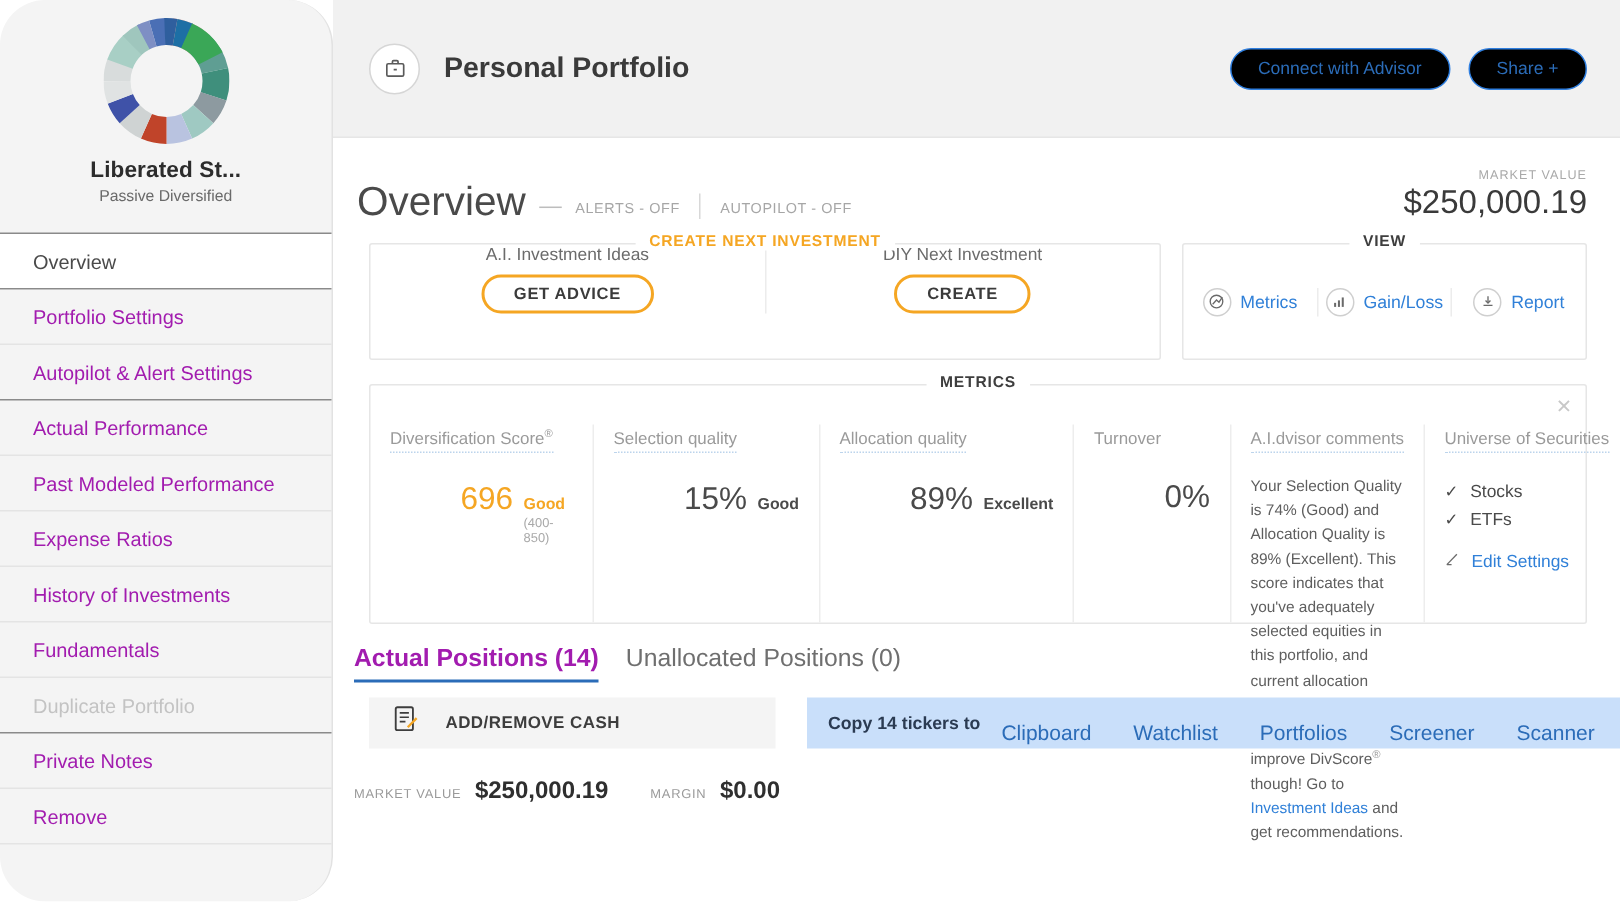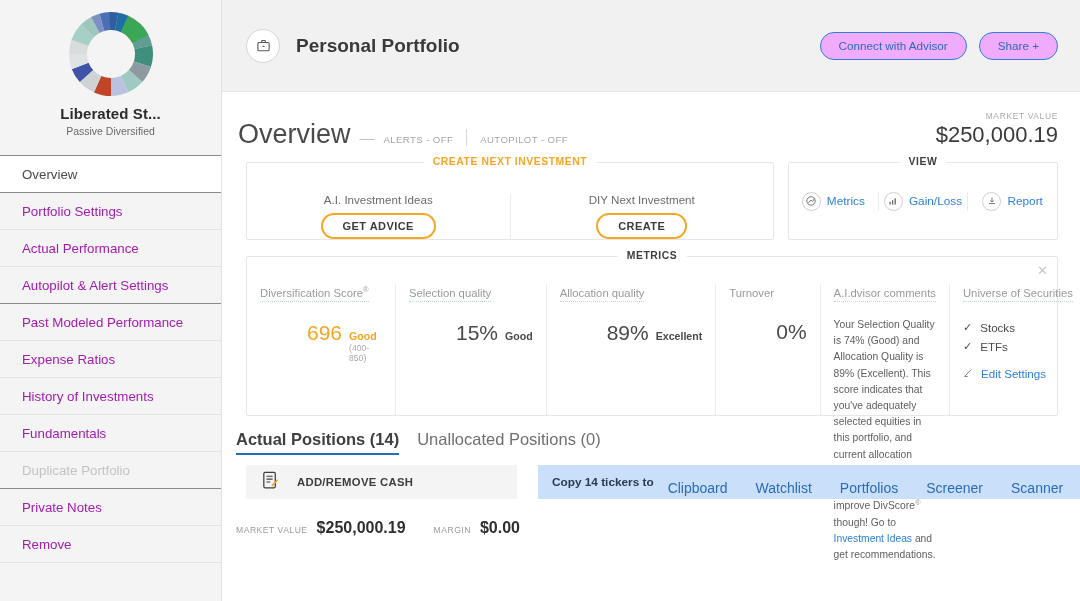--- a/index.html
+++ b/index.html
@@ -11,20 +11,21 @@
   }
   #app { display: flex; width: 1080px; height: 601px; }
 
   
   .sidebar {
     width: 222px; height: 601px;
     background: #f4f4f4;
     border-right: 1px solid #e2e2e2;
     display: flex; flex-direction: column;
     flex: 0 0 222px;
+    border-radius: 30px;
   }
   .brand { padding: 12px 0 6px; text-align: center; }
   .donut-wrap { display: flex; justify-content: center; }
   .brand-title {
     margin-top: 9px;
     font-size: 15px; font-weight: bold; color: #2c2c2c;
     letter-spacing: .1px;
   }
   .brand-sub {
     margin-top: 3px; font-size: 10.5px; color: #6a6a6a;
@@ -60,21 +61,21 @@
     width: 34px; height: 34px; border-radius: 50%;
     border: 1px solid #d6d6d6; background: #fff;
     display: flex; align-items: center; justify-content: center;
     flex: 0 0 34px;
   }
   .portfolio-title {
     margin-left: 16px; font-size: 19px; color: #3a3a3a; font-weight: 700;
   }
   .topbar-actions { margin-left: auto; display: flex; align-items: center; gap: 12px; }
   .pill {
-    border: 1px solid #2f7fe0; color: #2b6cb8; background: #f0abfc;
+    border: 1px solid #2f7fe0; color: #2b6cb8; background: #000000;
     border-radius: 20px; height: 28px; padding: 0 18px;
     display: flex; align-items: center; justify-content: center;
     font-size: 11.7px; cursor: pointer; white-space: nowrap;
   }
 
   .overview-row {
     display: flex; align-items: flex-end;
     padding: 22px 22px 0 238px;
     margin-left: -222px;
     height: 56px;
@@ -94,21 +95,21 @@
     border-radius: 2px;
   }
   .fpanel-legend {
     position: absolute; top: -7px; left: 50%; transform: translateX(-50%);
     background: #fff; padding: 0 9px;
     font-size: 10.4px; font-weight: bold; letter-spacing: .55px; white-space: nowrap;
   }
   .legend-orange { color: #f5a623; }
   .legend-dark { color: #3e3e3e; }
 
-  .panel-create { flex: 1 1 auto; height: 78px; display: flex; align-items: flex-end; }
+  .panel-create { flex: 1 1 auto; height: 78px; display: flex; align-items: flex-start; }
   .create-col {
     flex: 1; display: flex; flex-direction: column; align-items: center; justify-content: center;
     gap: 7px;
   }
   .create-col + .create-col { border-left: 1px solid #ececec; }
   .create-label { font-size: 11.6px; color: #6b6b6b; }
   .btn-orange {
     border: 2px solid #f5a623; color: #3b3b3b; background: #fff;
     border-radius: 18px; height: 26px; padding: 0 20px;
     display: flex; align-items: center; justify-content: center;
@@ -160,21 +161,21 @@
   .univ-list { margin-top: 19px; }
   .univ-item { display: flex; align-items: center; gap: 8px; font-size: 11.6px; color: #4a4a4a; margin-bottom: 6px; }
   .check { color: #4a4a4a; font-size: 11px; }
   .edit-settings { display: flex; align-items: center; gap: 7px; margin-top: 14px; font-size: 11.6px; color: #3080d8; cursor: pointer; }
 
   
   .tabs { display: flex; align-items: baseline; gap: 18px; padding: 14px 22px 0 236px; margin-left:-222px;}
   .tab {
     font-size: 16.5px; color: #6f6f6f; cursor: pointer; padding-bottom: 4px;
   }
-  .tab.active { color: #404040; font-weight: bold; border-bottom: 2px solid #2b6cb8; }
+  .tab.active { color: #a21caf; font-weight: bold; border-bottom: 2px solid #2b6cb8; }
 
   .actionbar { display: flex; padding: 10px 0 0 24px; align-items: stretch; height: 44px; }
   .addcash {
     flex: 0 0 271px; background: #f4f4f4; display: flex; align-items: center;
     gap: 16px; padding-left: 14px; cursor: pointer;
   }
   .addcash-label { font-size: 11.3px; font-weight: bold; color: #3d3d3d; letter-spacing: .3px; }
   .copybar {
     flex: 1; background: #c9dffa; display: flex; align-items: center;
     margin-left: 21px; padding-left: 14px; gap: 0; position: relative;
@@ -222,25 +223,25 @@
       <div class="brand-sub">Passive Diversified</div>
     </div>
 
     <nav class="nav nav-sep-strong">
       <div class="nav-item active">
           <span>Overview</span>
         </div>
       <div class="nav-item">
           <span>Portfolio Settings</span>
         </div>
-      <div class="nav-item">
-          <span>Actual Performance</span>
-        </div>
       <div class="nav-item group-end">
           <span>Autopilot &amp; Alert Settings</span>
+        </div>
+      <div class="nav-item">
+          <span>Actual Performance</span>
         </div>
       <div class="nav-item">
           <span>Past Modeled Performance</span>
         </div>
       <div class="nav-item">
           <span>Expense Ratios</span>
         </div>
       <div class="nav-item">
           <span>History of Investments</span>
         </div>

